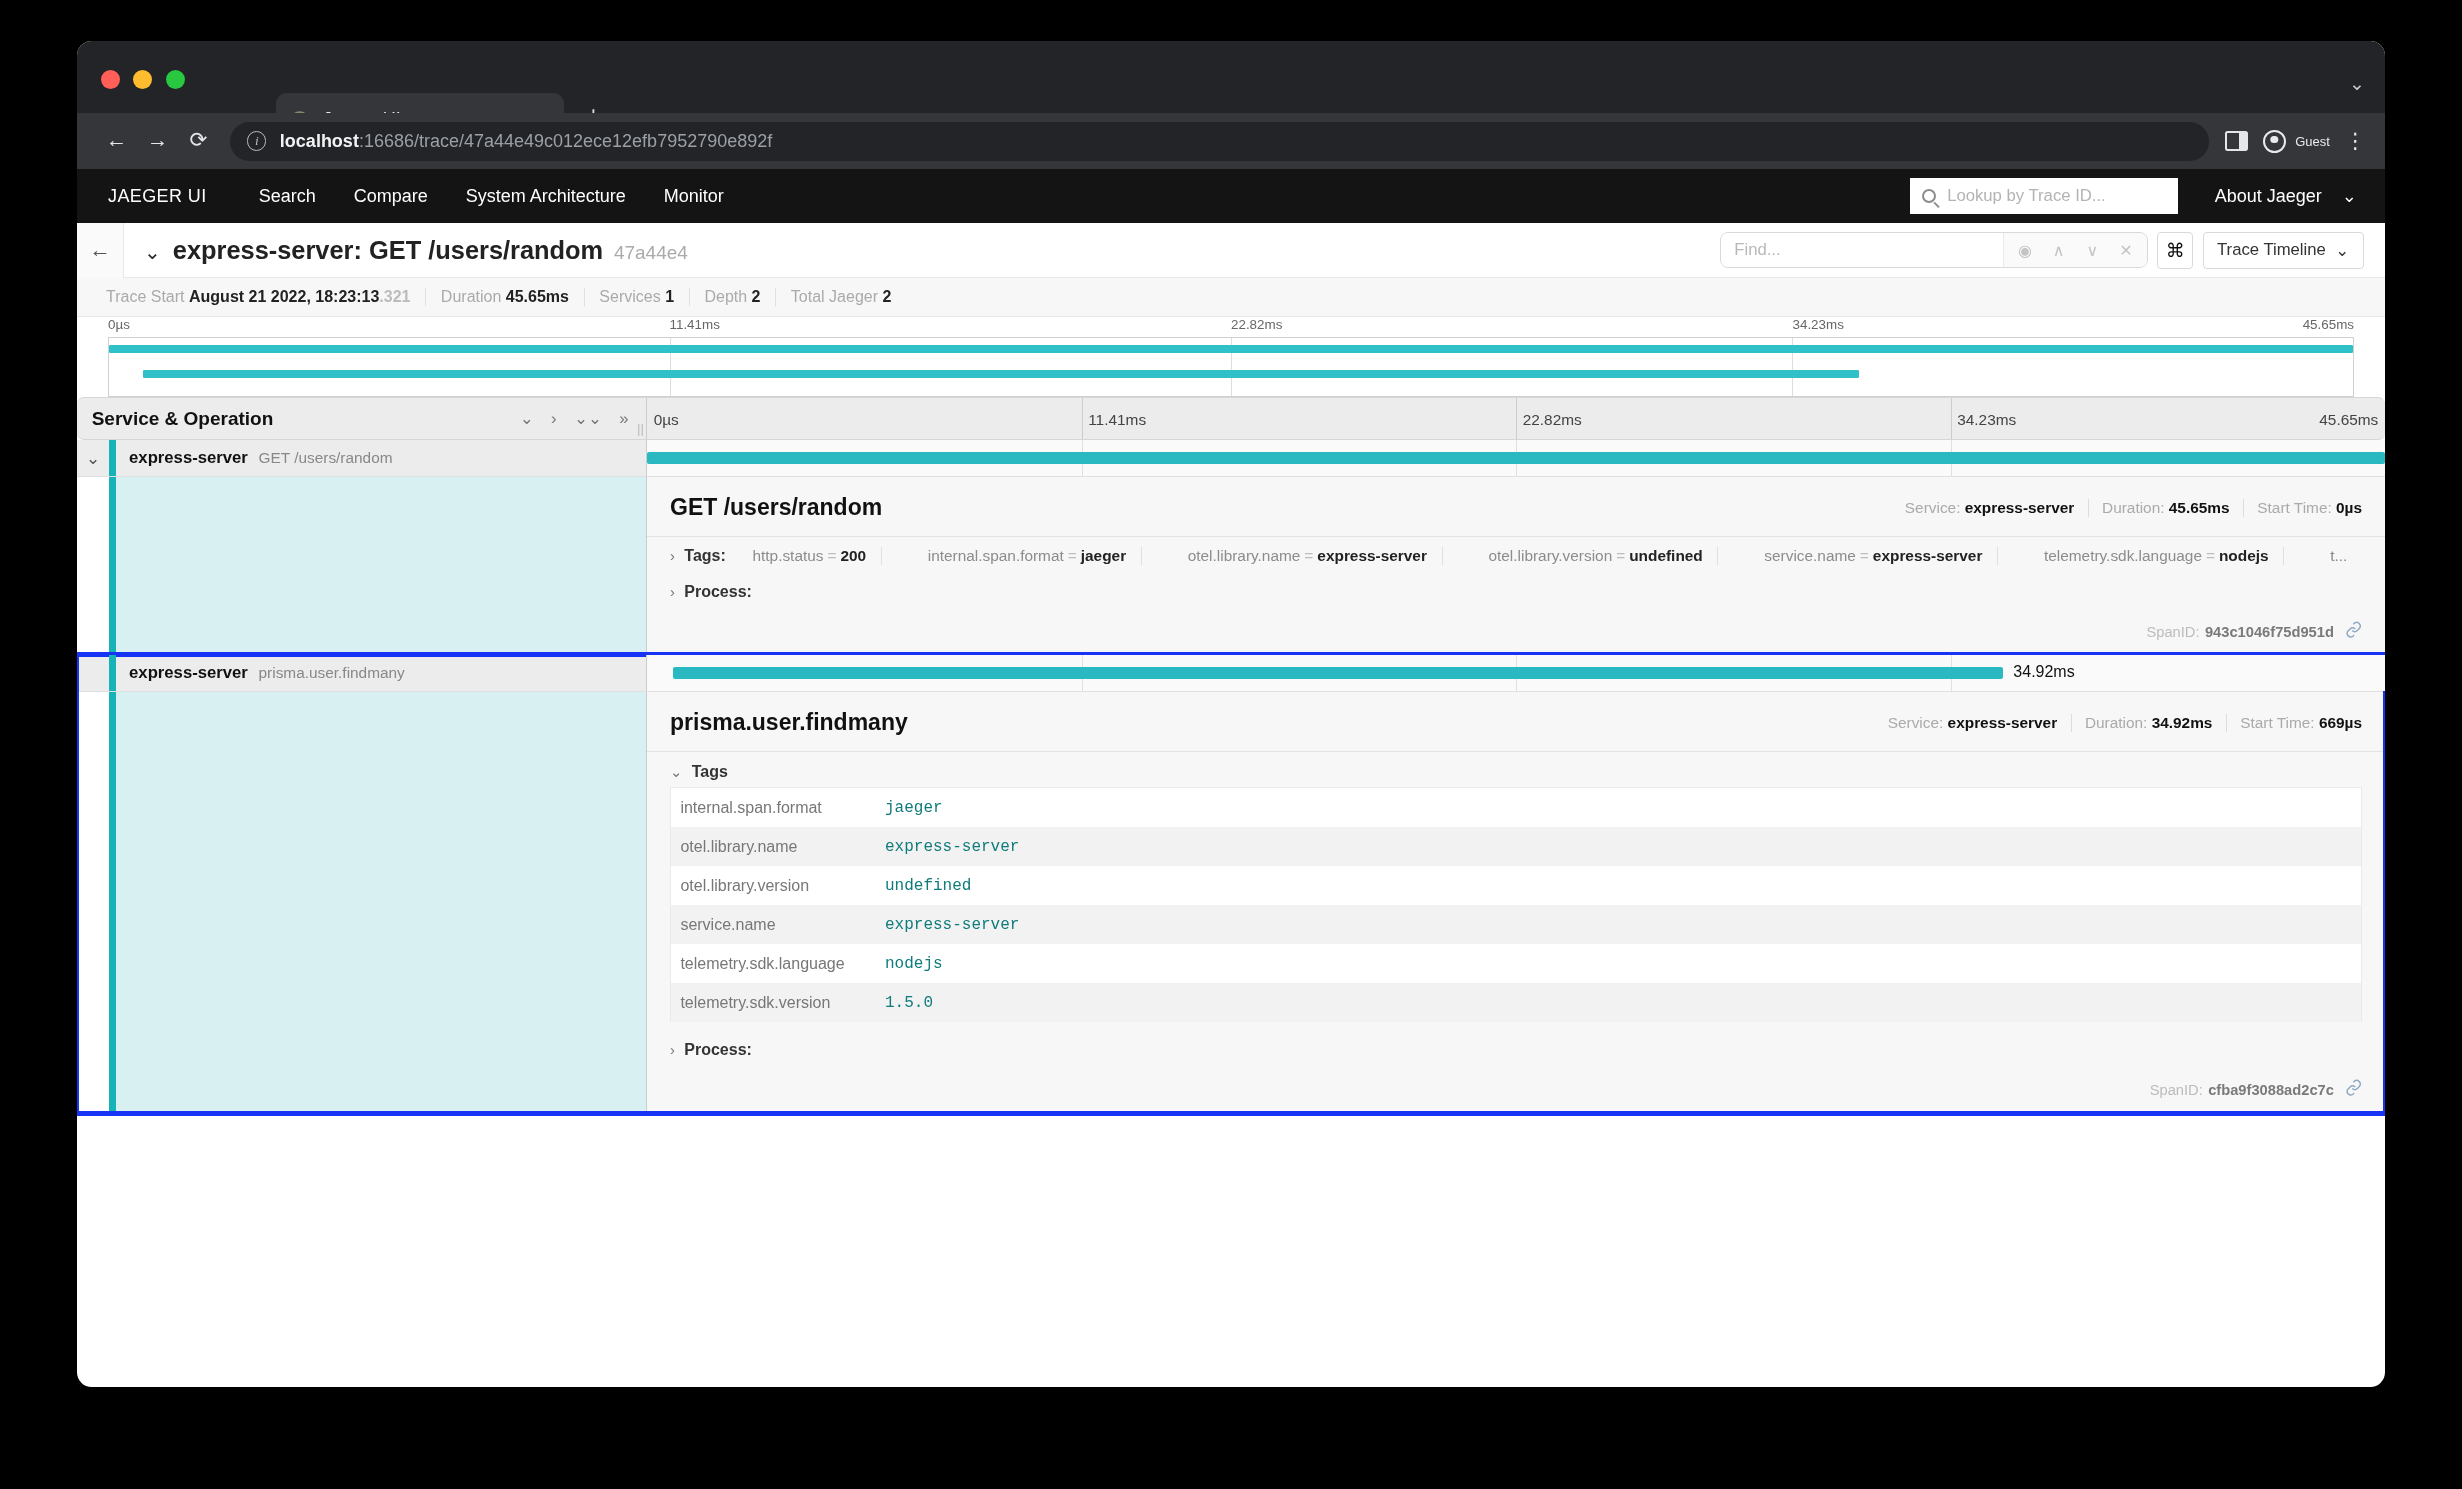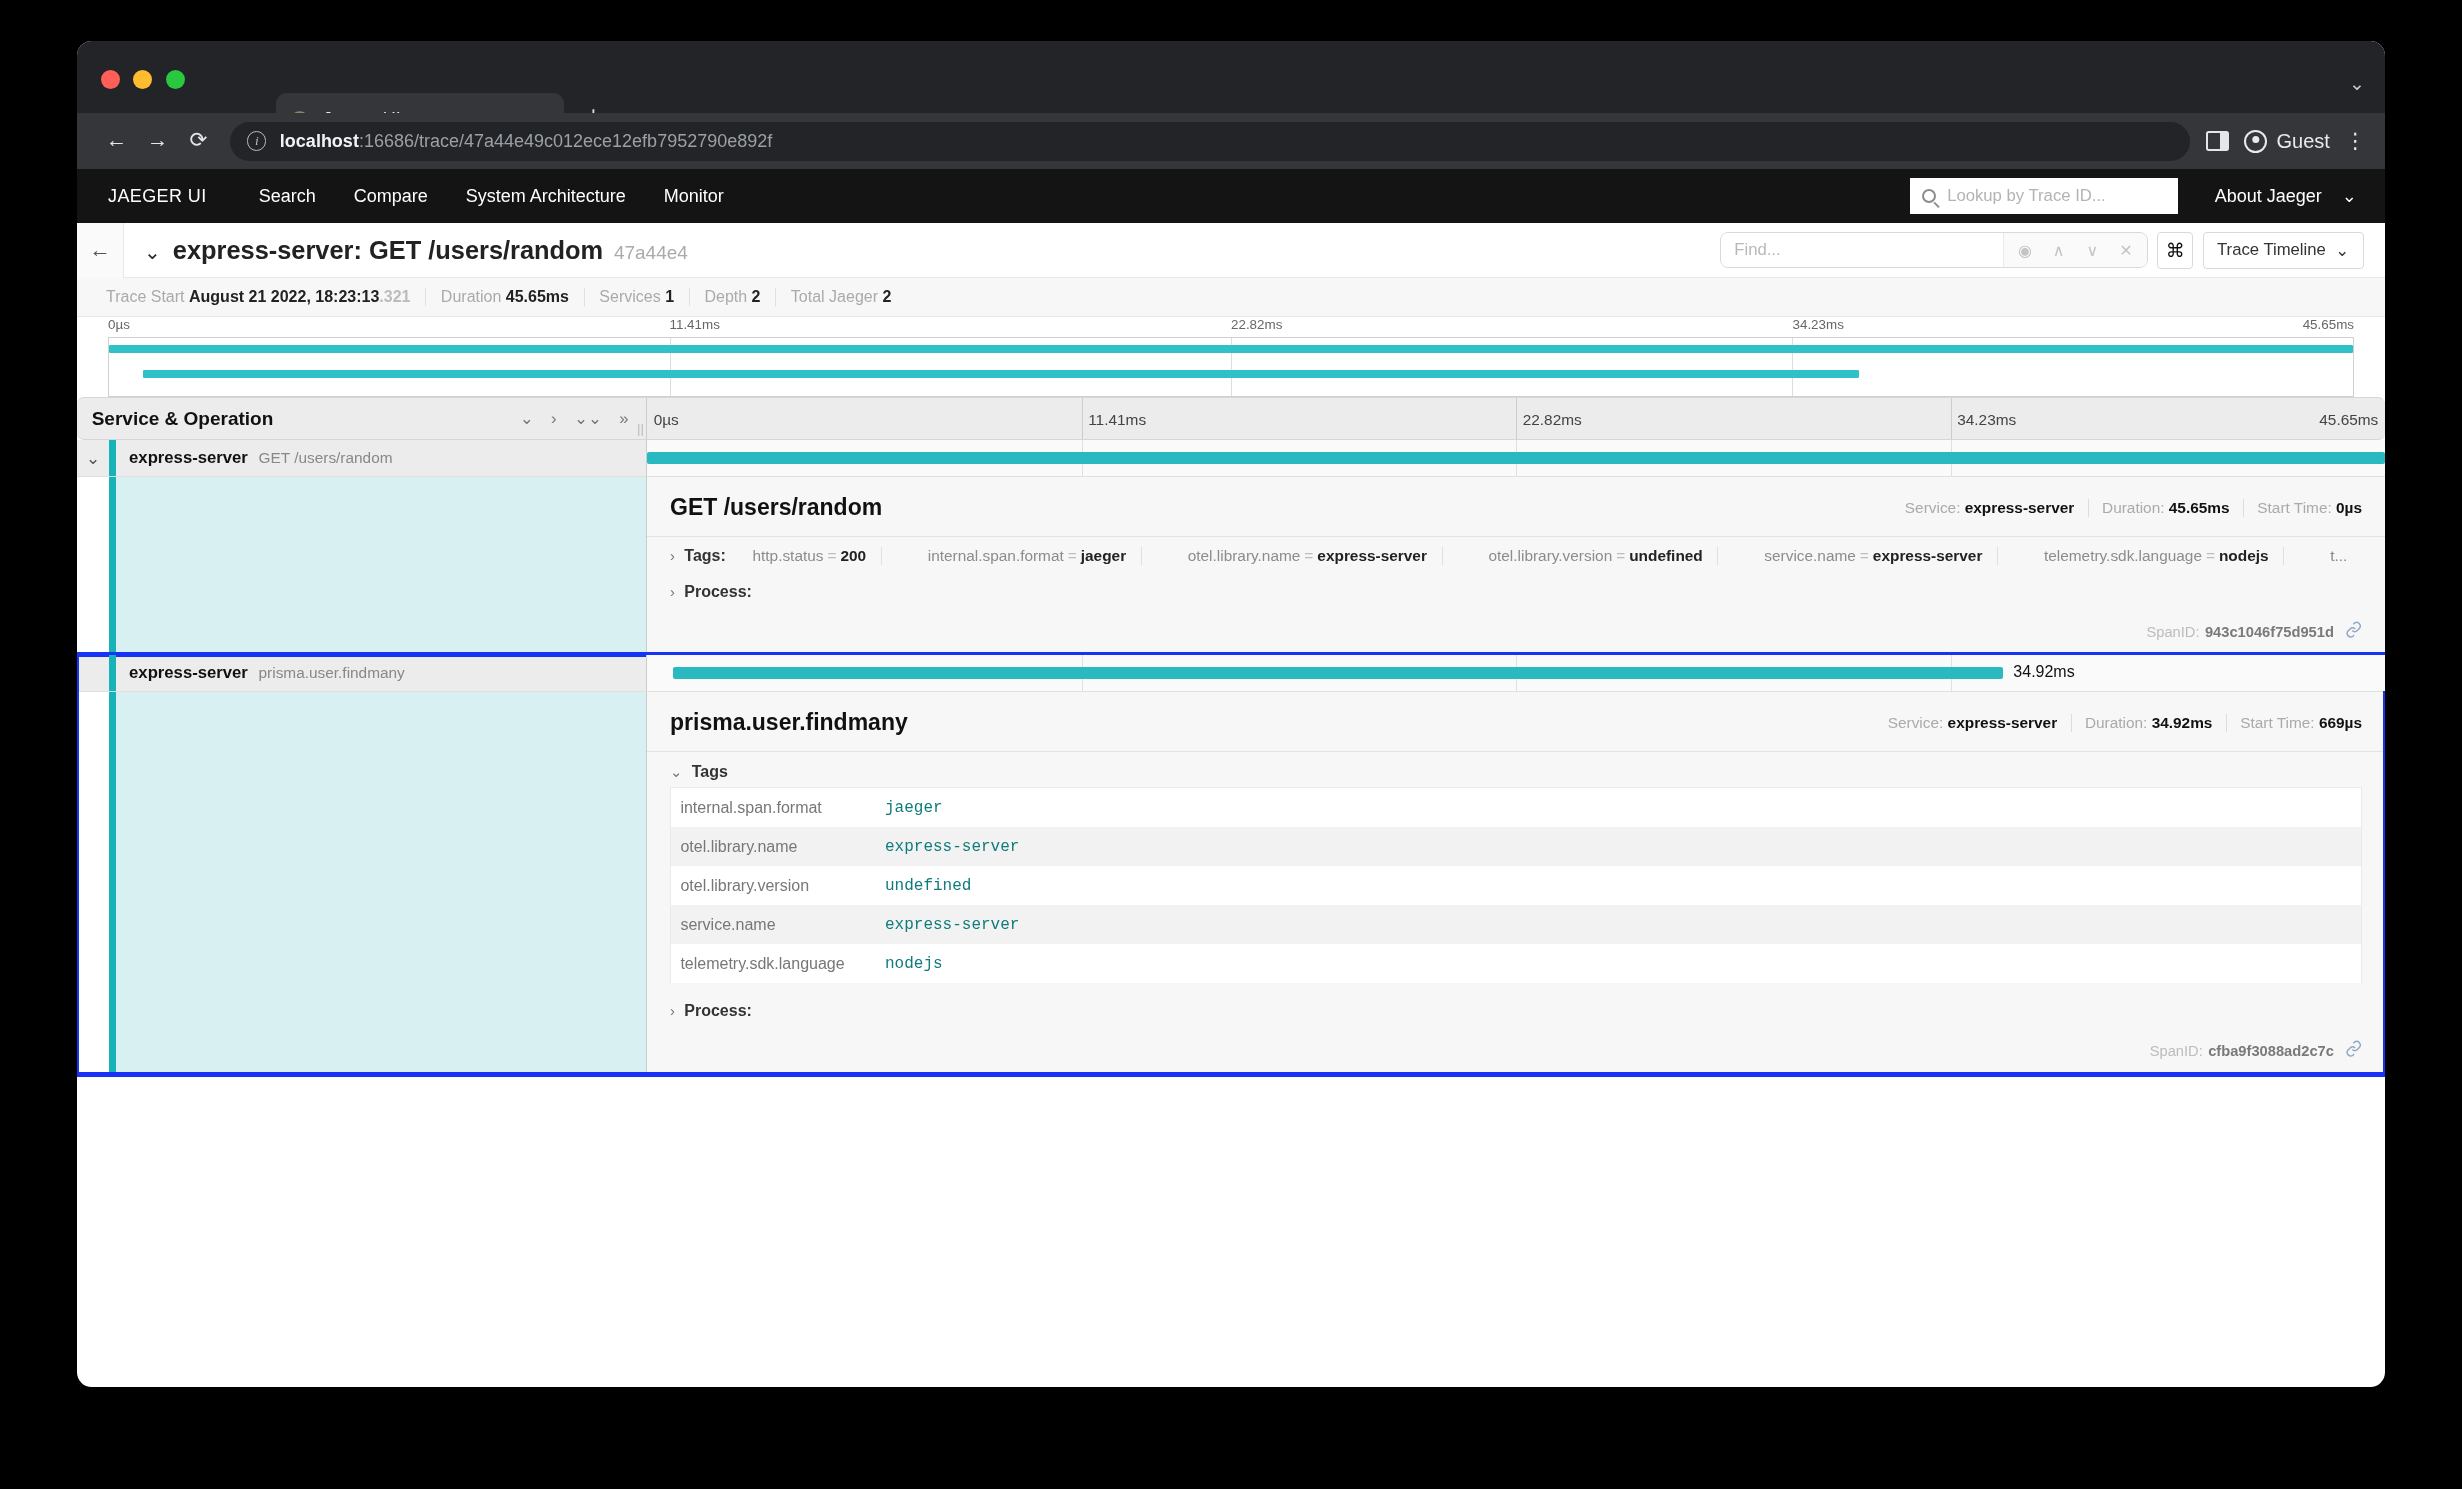--- a/index.html
+++ b/index.html
@@ -99,22 +99,22 @@
   .split-icon {
     width: 23px; height: 20px;
     border: 2px solid #e4e6e9; border-radius: 2.7px;
     position: relative;
   }
   .split-icon::after {
     content: ''; position: absolute; right: 0; top: 0; bottom: 0;
     width: 7.4px; background: #e4e6e9;
   }
   .profile {
-    display: flex; align-items: flex-start; gap: 9.4px;
-    color: #e8eaed; font-size: 20px;
+    display: flex; align-items: center; gap: 9.4px;
+    color: #e8eaed; font-size: 13px;
   }
   .avatar-circle {
     width: 23px; height: 23px; border-radius: 50%;
     border: 2px solid #e8eaed; position: relative;
   }
   .avatar-circle::after {
     content: ''; position: absolute; left: 50%; top: 4px;
     transform: translateX(-50%);
     width: 7.4px; height: 7.4px; border-radius: 50%;
     background: #e8eaed;
@@ -662,20 +662,24 @@
               <span class="tag-v">undefined</span>
             </div>
             <div class="tag-row">
               <span class="tag-k">service.name</span>
               <span class="tag-v">express-server</span>
             </div>
             <div class="tag-row">
               <span class="tag-k">telemetry.sdk.language</span>
               <span class="tag-v">nodejs</span>
             </div>
+            <div class="tag-row">
+              <span class="tag-k">telemetry.sdk.version</span>
+              <span class="tag-v">1.5.0</span>
+            </div>
           </div>
 
           <div class="accordion-row" style="padding-top:19px">
             <span class="acc-caret">›</span>
             <span class="acc-label">Process:</span>
           </div>
           <div class="spanid-row">
             <span>SpanID:</span>
             <b>cfba9f3088ad2c7c</b>
             <span class="link-icon">

